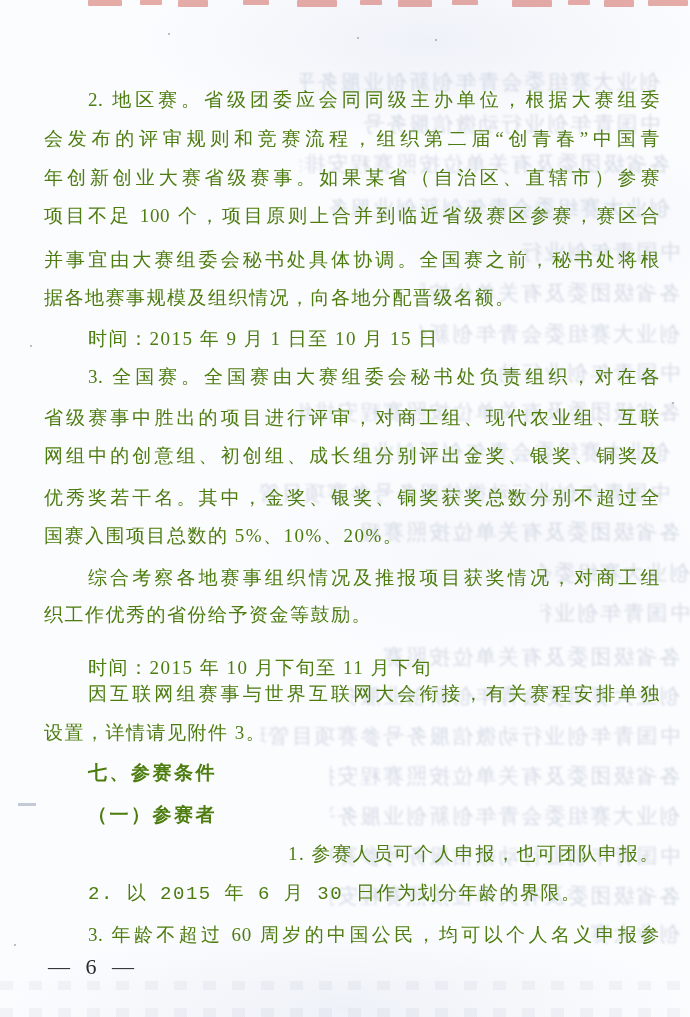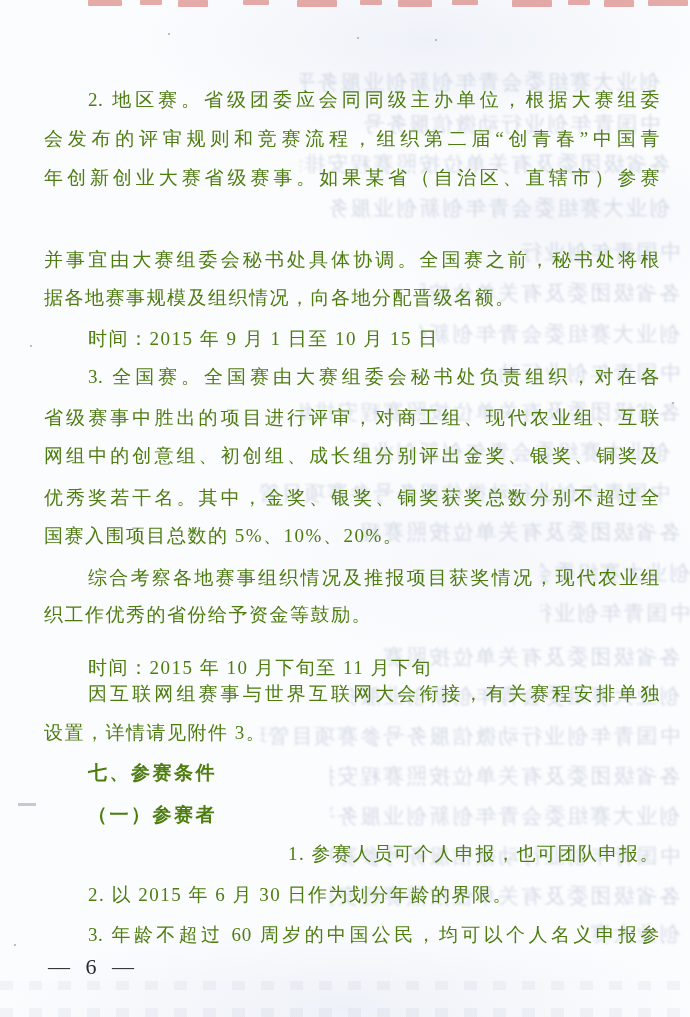--- a/index.html
+++ b/index.html
@@ -74,37 +74,38 @@
   <div class="ghost" style="top:724px;left:260px;width:420px;">中国青年创业行动微信服务号参赛项目管理及推报</div>
   <div class="ghost" style="top:764px;left:330px;width:350px;">各省级团委及有关单位按照赛程安排组织推报项目</div>
   <div class="ghost" style="top:804px;left:330px;width:350px;">创业大赛组委会青年创新创业服务平台项目申报系统</div>
   <div class="ghost" style="top:844px;left:330px;width:350px;">中国青年创业行动微信服务号参赛项目管理及推报</div>
   <div class="ghost" style="top:884px;left:330px;width:350px;">各省级团委及有关单位按照赛程安排组织推报项目</div>
   <div class="ghost" style="top:922px;left:590px;width:90px;">创业大赛组委会青年创新创业服务平台项目申报系统</div>
 
   <div class="line ind jf" style="top:86px;">2. 地区赛。省级团委应会同同级主办单位，根据大赛组委</div>
   <div class="line jf" style="top:125px;">会发布的评审规则和竞赛流程，组织第二届“创青春”中国青</div>
   <div class="line jf" style="top:164px;">年创新创业大赛省级赛事。如果某省（自治区、直辖市）参赛</div>
+  <div class="line jf" style="top:202px;">项目不足 100 个，项目原则上合并到临近省级赛区参赛，赛区合</div>
   <div class="line jf" style="top:246px;">并事宜由大赛组委会秘书处具体协调。全国赛之前，秘书处将根</div>
   <div class="line" style="top:284px;">据各地赛事规模及组织情况，向各地分配晋级名额。</div>
   <div class="line ind" style="top:325px;">时间：2015 年 9 月 1 日至 10 月 15 日</div>
   <div class="line ind jf" style="top:363px;">3. 全国赛。全国赛由大赛组委会秘书处负责组织，对在各</div>
   <div class="line jf" style="top:404px;">省级赛事中胜出的项目进行评审，对商工组、现代农业组、互联</div>
   <div class="line jf" style="top:442px;">网组中的创意组、初创组、成长组分别评出金奖、银奖、铜奖及</div>
   <div class="line jf" style="top:484px;">优秀奖若干名。其中，金奖、银奖、铜奖获奖总数分别不超过全</div>
   <div class="line" style="top:522px;">国赛入围项目总数的 5%、10%、20%。</div>
-  <div class="line ind jf" style="top:564px;">综合考察各地赛事组织情况及推报项目获奖情况，现代农业组</div>
+  <div class="line ind jf" style="top:564px;">综合考察各地赛事组织情况及推报项目获奖情况，对商工组</div>
   <div class="line" style="top:601px;">织工作优秀的省份给予资金等鼓励。</div>
   <div class="line ind" style="top:642px;margin-top:12px;">时间：2015 年 10 月下旬至 11 月下旬</div>
   <div class="line ind jf" style="top:680px;">因互联网组赛事与世界互联网大会衔接，有关赛程安排单独</div>
   <div class="line" style="top:719px;">设置，详情请见附件 3。</div>
   <div class="line ind h1" style="top:761px;">七、参赛条件</div>
   <div class="line ind h2" style="top:801px;">（一）参赛者</div>
   <div class="line ind" style="top:840px;text-align:right;">1. 参赛人员可个人申报，也可团队申报。</div>
-  <div class="line ind" style="top:881px;">2. 以 2015 年 6 月 30 日作为划分年龄的界限。</div>
+  <div class="line ind" style="top:881px;font-family:Liberation Mono, monospace;">2. 以 2015 年 6 月 30 日作为划分年龄的界限。</div>
   <div class="line ind jf" style="top:921px;">3. 年龄不超过 60 周岁的中国公民，均可以个人名义申报参</div>
 
   <div class="pagenum">— 6 —</div>
 
   <div class="redfrag" style="left:88px;width:34px;height:6px;"></div>
   <div class="redfrag" style="left:140px;width:22px;height:5px;"></div>
   <div class="redfrag" style="left:178px;width:30px;height:7px;"></div>
   <div class="redfrag" style="left:243px;width:26px;height:5px;"></div>
   <div class="redfrag" style="left:297px;width:40px;height:7px;"></div>
   <div class="redfrag" style="left:360px;width:22px;height:5px;"></div>

